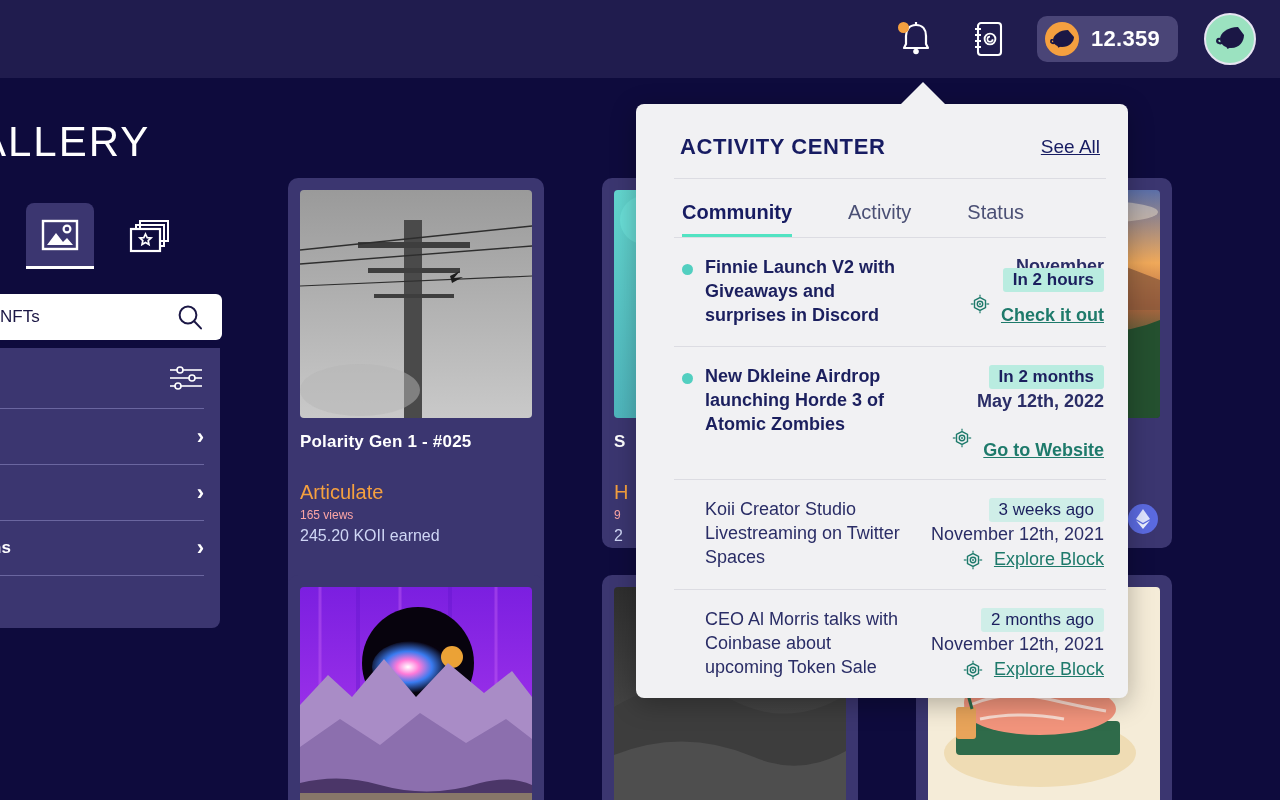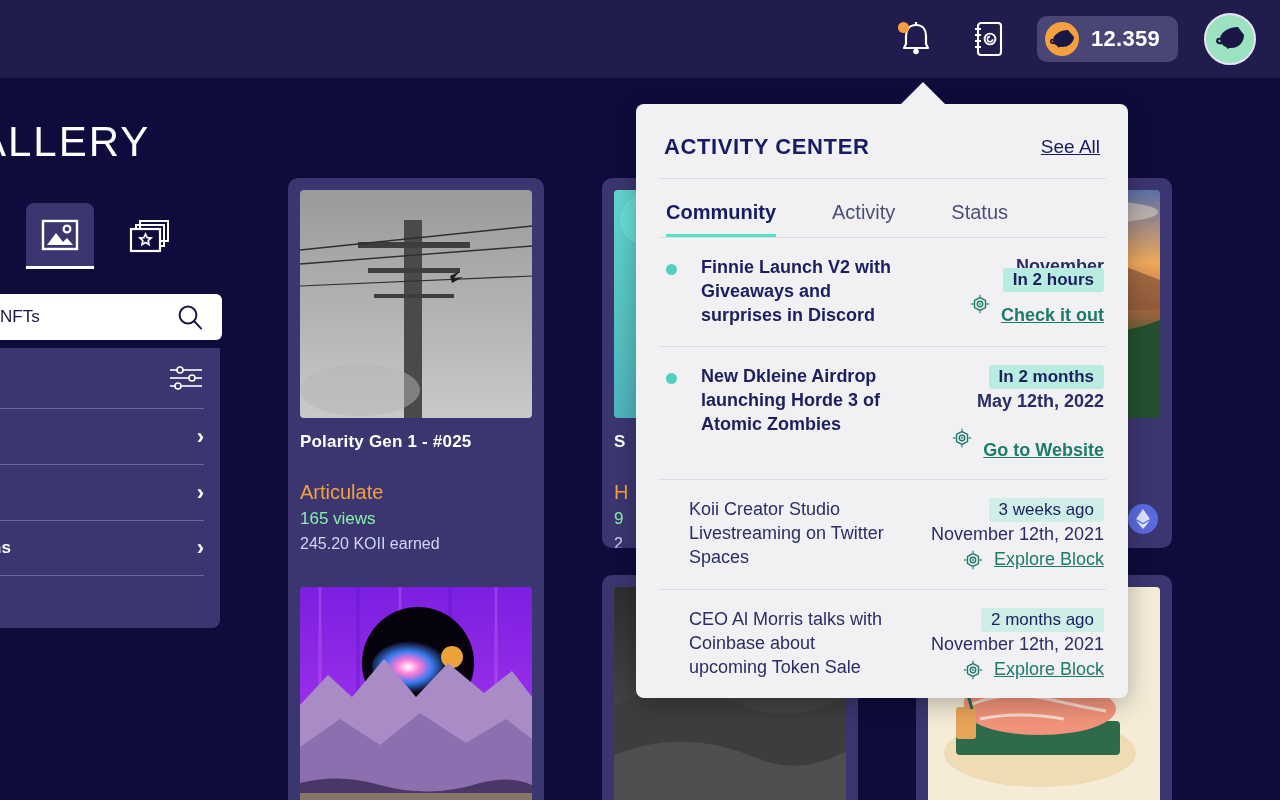--- a/index.html
+++ b/index.html
@@ -74,32 +74,33 @@
   
   .grid { position: absolute; left: 288px; top: 178px; width: 990px; z-index: 4; }
   .nft-card {
     position: absolute; width: 256px; border-radius: 10px; background: #3b3670;
     padding: 12px; overflow: hidden;
   }
   .nft-thumb { width: 232px; height: 228px; border-radius: 4px; overflow: hidden; position: relative; }
   .nft-title { color: #ffffff; font-size: 17px; font-weight: 700; margin: 14px 0 0 0; letter-spacing: .2px; }
   .nft-meta { margin-top: 26px; line-height: 1.45; }
   .nft-author { color: #f5a03f; font-size: 20px; }
-  .nft-views { color: #86efac; font-size: 17px; }
+  .nft-views { color: #fca5a5; font-size: 12px; }
   .nft-earned { color: #cfd6f5; font-size: 16px; }
   .eth-badge {
     position: absolute; right: 14px; bottom: 14px; width: 30px; height: 30px; border-radius: 50%;
     background: #5b6ae0; display: flex; align-items: center; justify-content: center;
   }
 
   
   .popover {
     position: absolute; left: 636px; top: 104px; width: 492px; height: 594px;
     background: #f1f1f3; border-radius: 8px; z-index: 60;
     box-shadow: 0 6px 26px rgba(0,0,0,.28);
+    padding-left: 16px;
   }
   .pop-arrow {
     position: absolute; left: 899px; top: 82px; width: 0; height: 0;
     border-left: 24px solid transparent; border-right: 24px solid transparent;
     border-bottom: 24px solid #f1f1f3; z-index: 61;
   }
   .pop-head { display: flex; align-items: center; justify-content: space-between; padding: 30px 28px 0 28px; }
   .pop-title { color: #171c62; font-size: 22px; font-weight: 700; letter-spacing: .6px; }
   .see-all { color: #171c62; font-size: 19px; text-decoration: underline; cursor: pointer; text-align: center; }
   .pop-divider { height: 1px; background: #dcdce2; margin: 18px 22px 0 22px; }
@@ -110,21 +111,21 @@
   .tabs-rule { height: 1px; background: #dcdce2; margin: 0 22px; }
 
   .act-list { padding: 0 22px; }
   .act-item { display: flex; align-items: flex-start; justify-content: space-between;
     padding: 18px 0 18px 0; border-bottom: 1px solid #dcdce2; position: relative; min-height: 84px; }
   .act-item:last-child { border-bottom: none; gap: 9px; }
   .act-left { display: flex; gap: 12px; max-width: 235px; padding-left: 8px; }
   .act-dot { width: 11px; height: 11px; border-radius: 50%; background: #52cfc0; margin-top: 8px; flex: 0 0 11px; }
   .act-dot.hidden { visibility: hidden; }
   .act-title { font-size: 18px; line-height: 1.33; color: #2a2d66; }
-  .act-title.bold { font-weight: 700; color: #1b1f5e; margin-left: 12px; }
+  .act-title.bold { font-weight: 700; color: #1b1f5e; }
   .act-right { text-align: right; padding-right: 2px; display: flex; flex-direction: column; align-items: flex-end; gap: 2px; }
   .badge { background: #b9ece0; color: #1b1f5e; font-size: 17px; font-weight: 700; padding: 2px 10px; border-radius: 3px; display: inline-block; }
   .badge.light { background: #cfeee8; font-weight: 400; }
   .act-date { font-size: 18px; color: #2a2d66; }
   .act-date.bold { font-weight: 700; }
   .act-link-row { display: flex; align-items: center; gap: 10px; margin-top: 2px; }
   .act-link { color: #1e7a6b; font-size: 18px; text-decoration: underline; cursor: pointer; }
   .act-link.bold { font-weight: 700; margin-top: 24px; }
 
   

